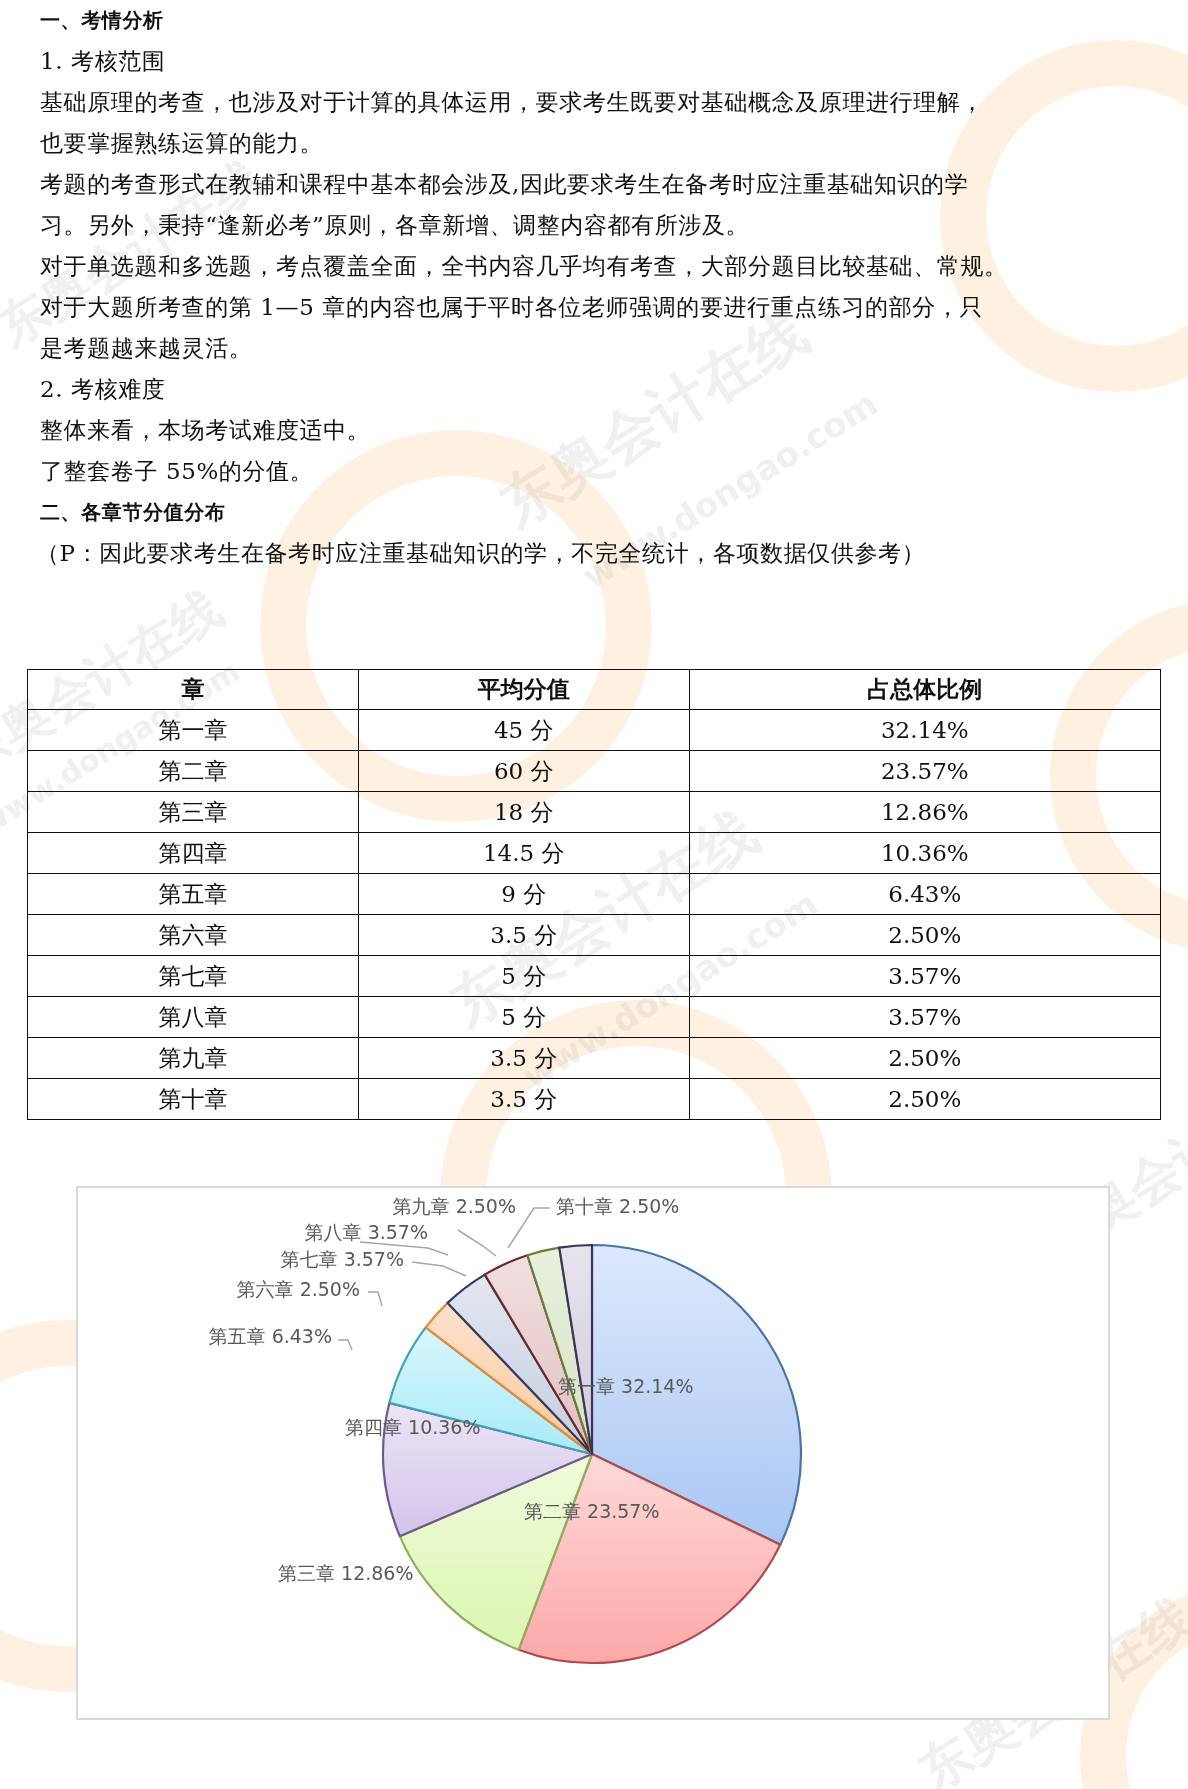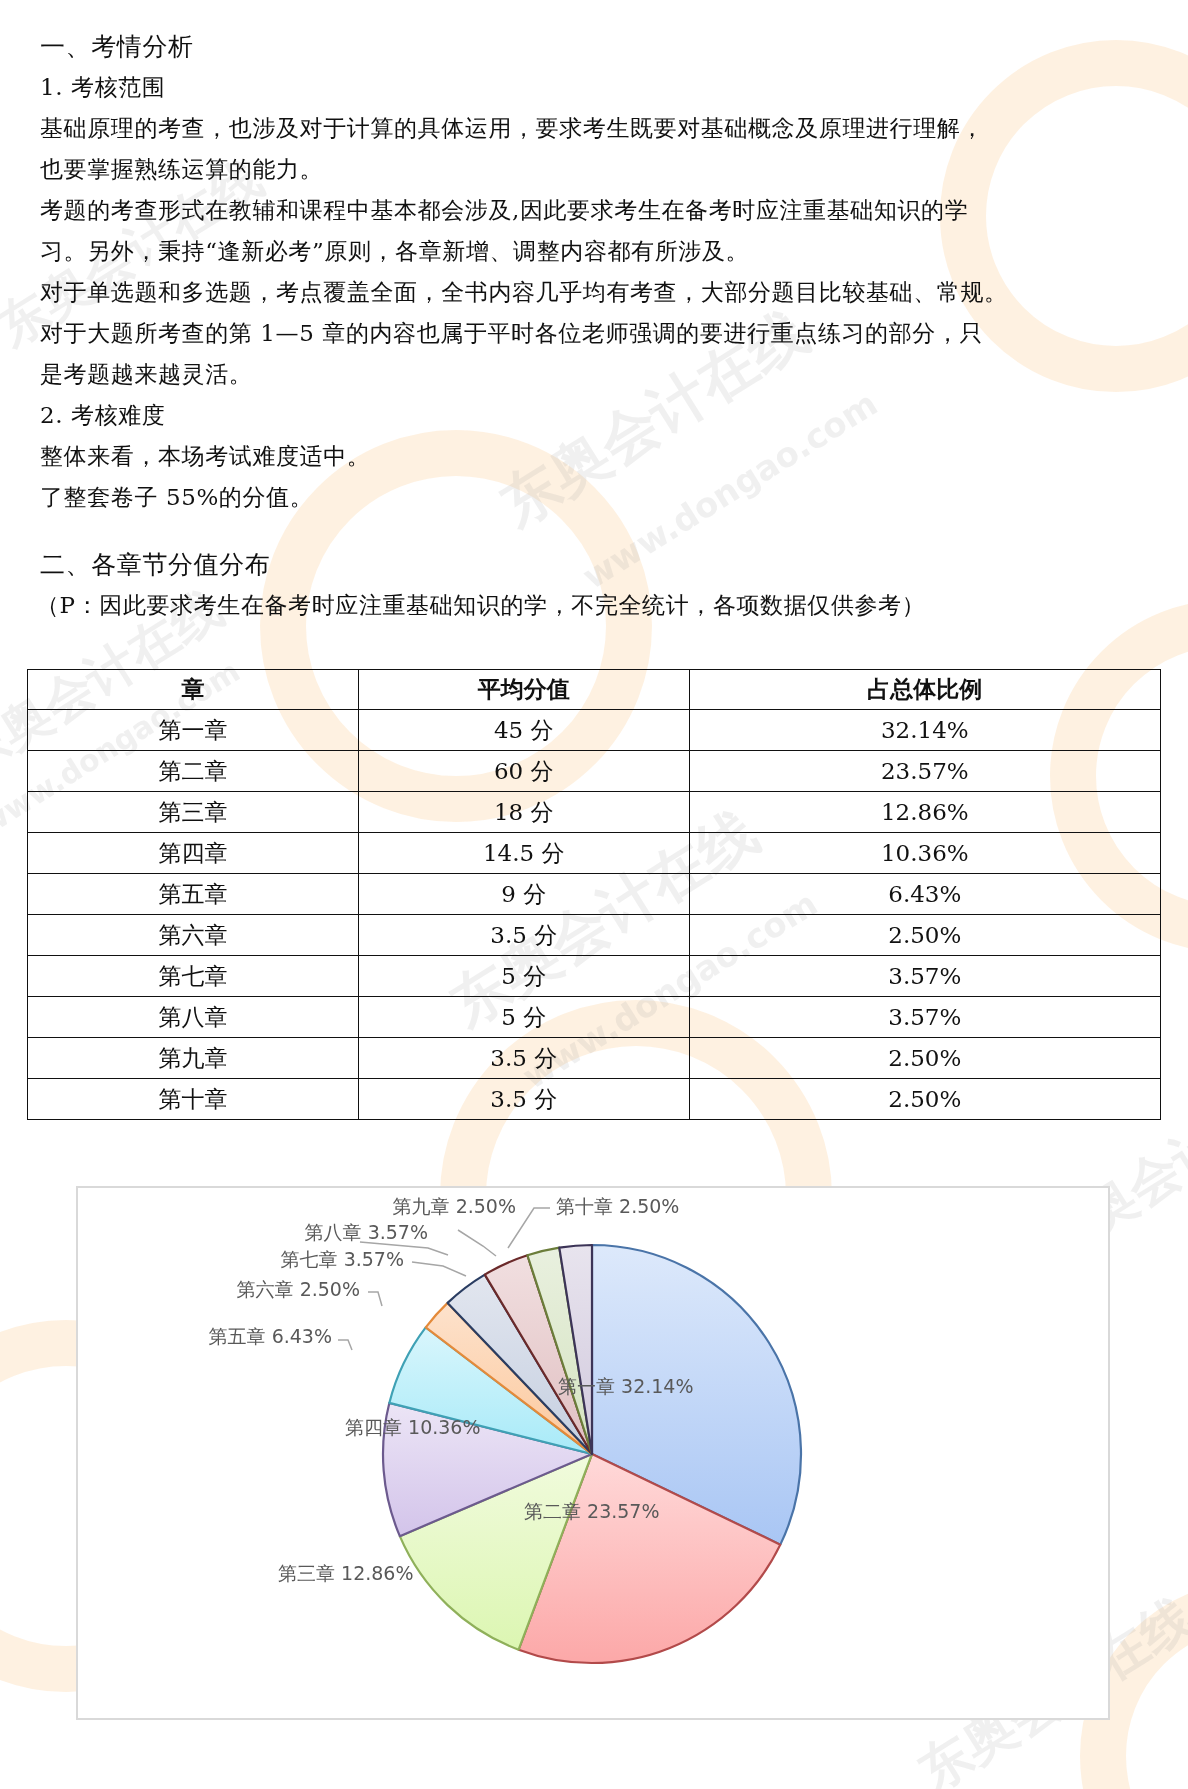--- a/index.html
+++ b/index.html
@@ -16,21 +16,21 @@
   .wm-text {
     position: absolute; transform: rotate(-32deg);
     font-family: "DejaVu Sans", sans-serif; font-weight: bold;
     color: rgba(160,160,160,0.16); white-space: nowrap;
   }
   .doc { position: absolute; left: 40px; top: 0; width: 1120px; }
   .line {
     font-size: 23px; line-height: 41px; height: 41px; white-space: nowrap;
     letter-spacing: 0.6px;
   }
-  .h1 { font-weight: normal; font-size: 25px; margin-top: 26px; }
+  .h1 { font-weight: bold; font-size: 20px; }
   table.score {
     position: absolute; left: 27px; top: 669px; width: 1134px;
     border-collapse: collapse; font-size: 23px;
   }
   table.score td, table.score th {
     border: 1.5px solid #111; text-align: center; height: 40px; padding: 0;
     font-weight: normal;
   }
   table.score th { font-weight: bold; height: 39px; }
   .chart-frame {

